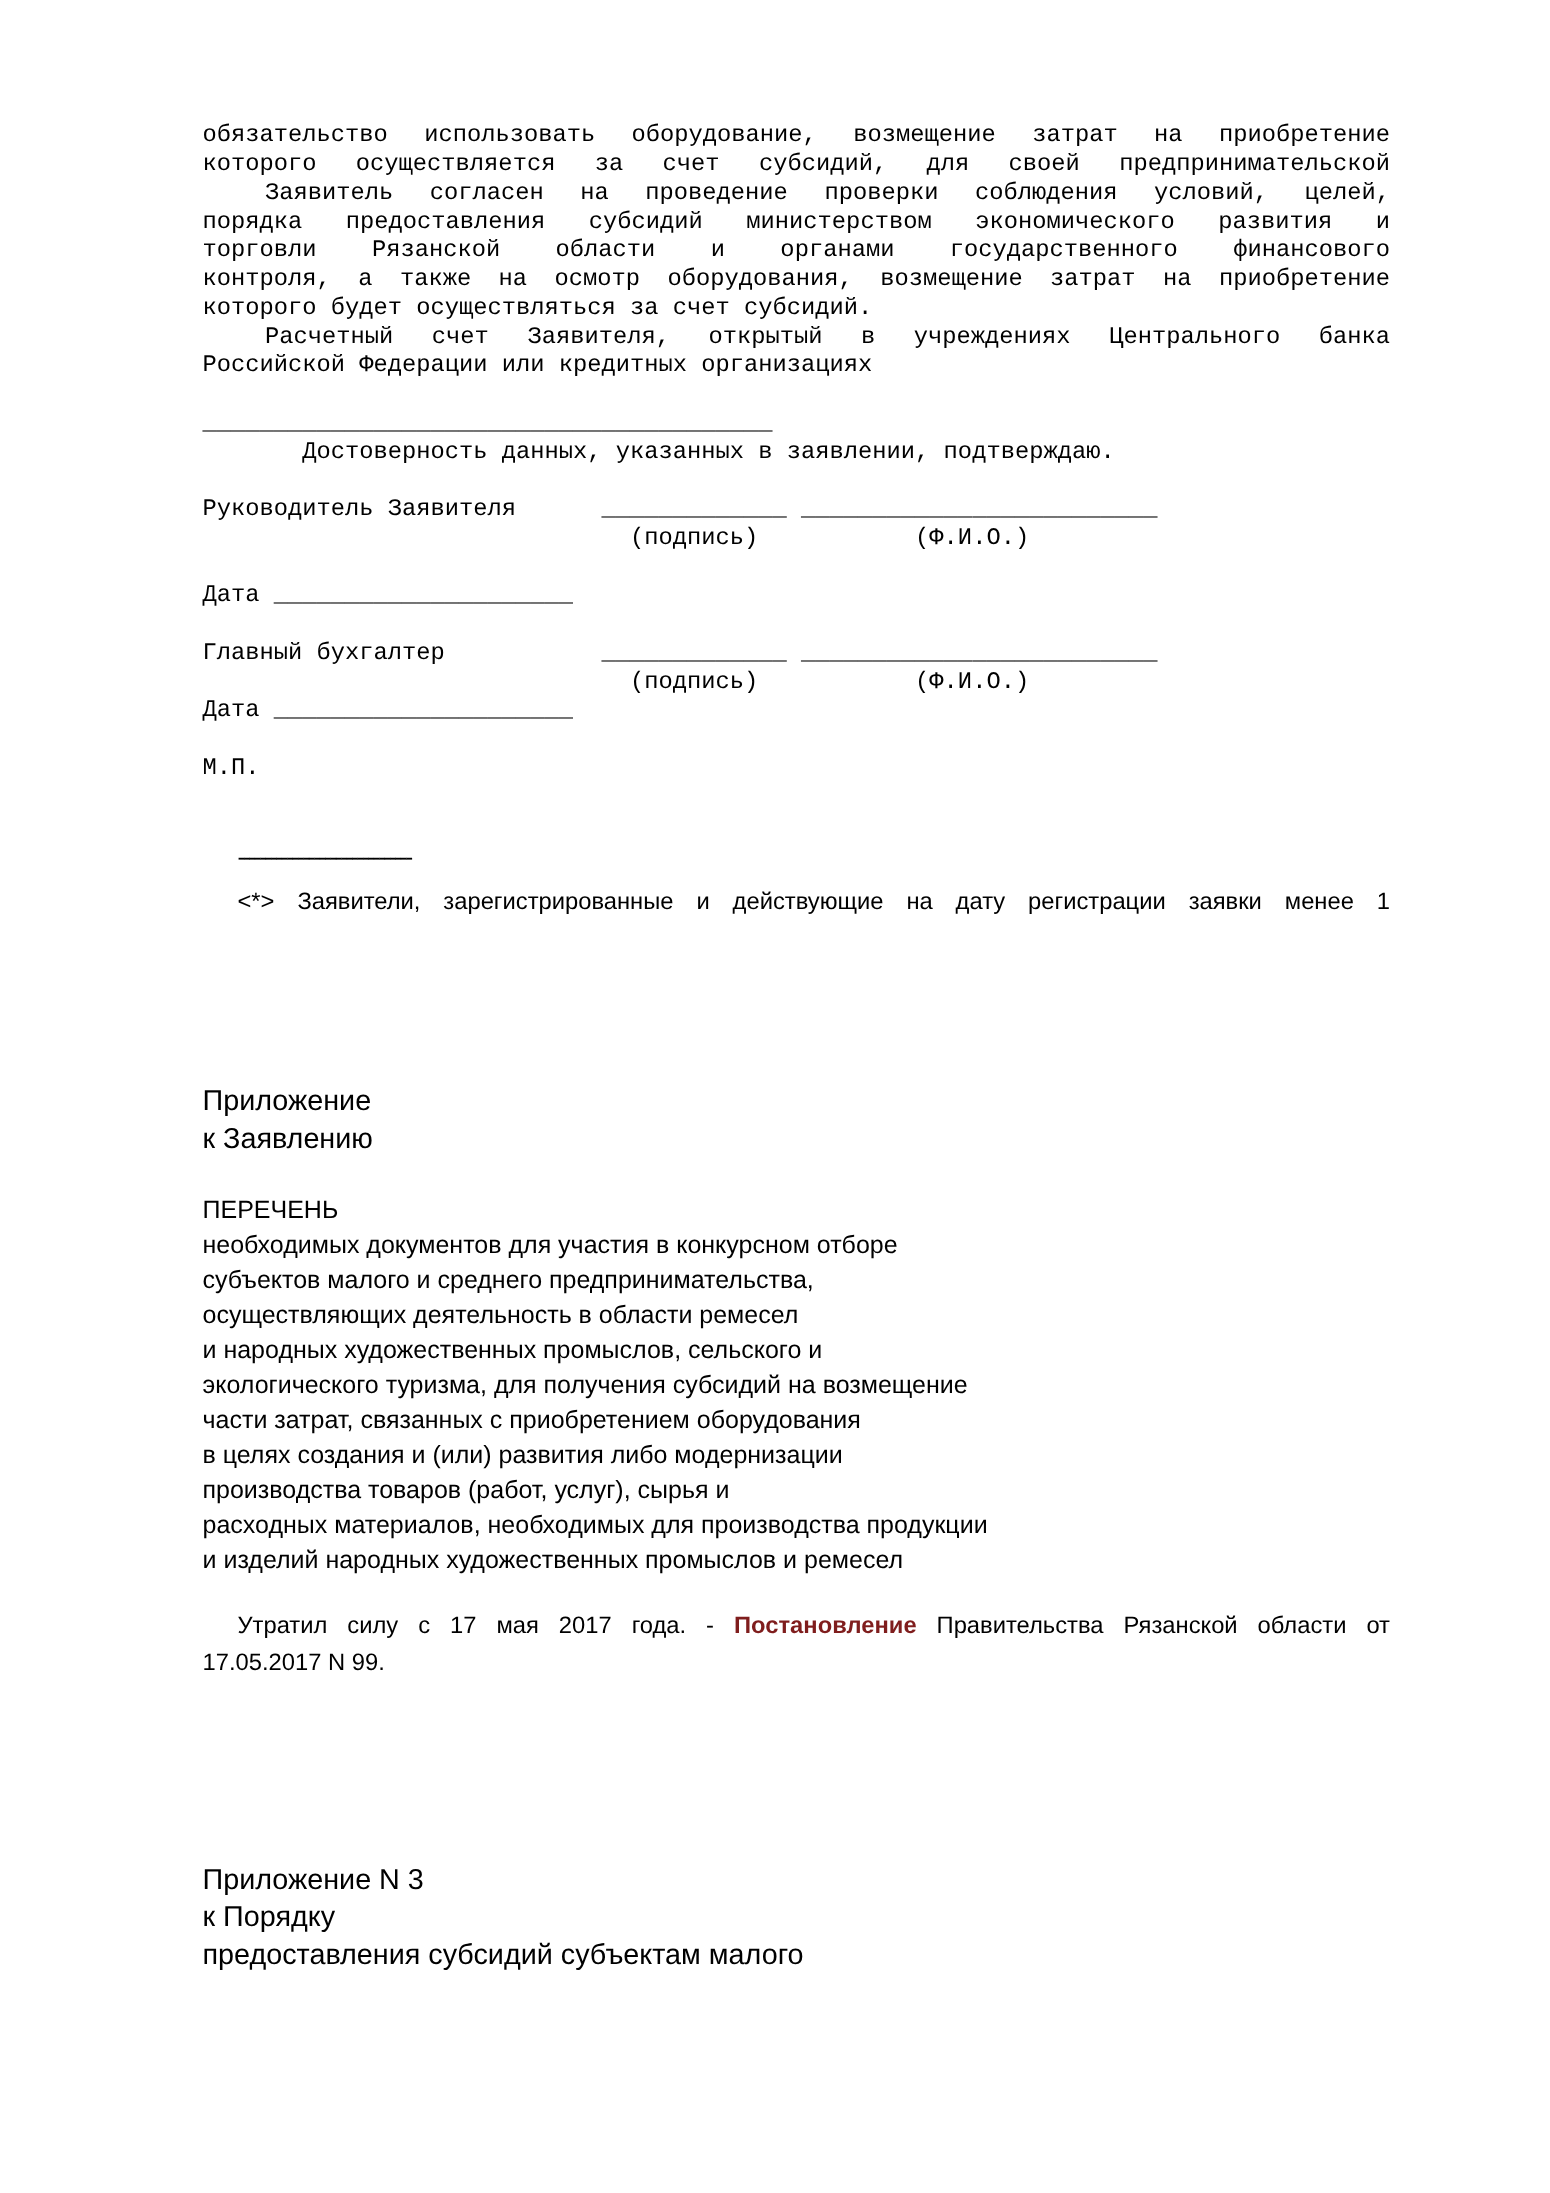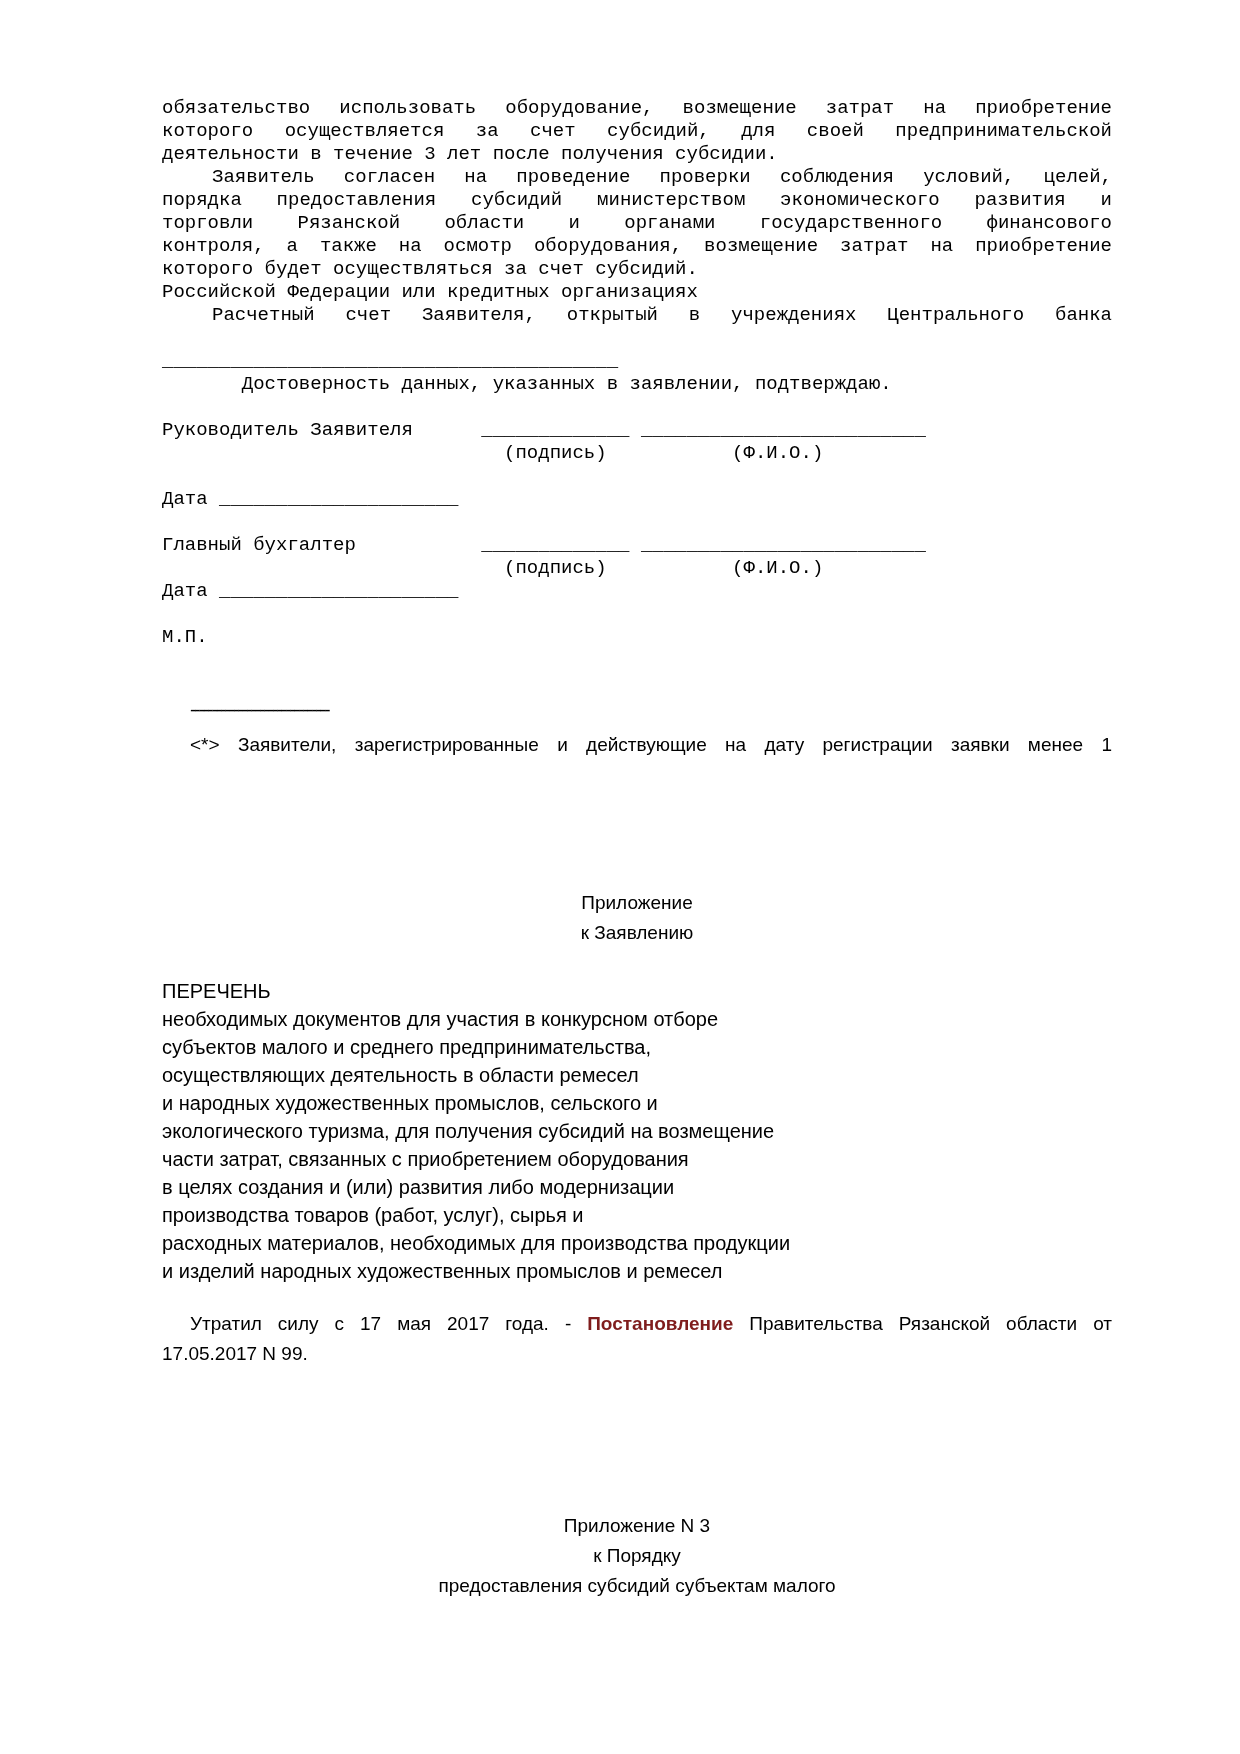--- a/index.html
+++ b/index.html
@@ -11,44 +11,43 @@
   .mono{font-family:"Liberation Mono","DejaVu Sans Mono",monospace;
         font-size:19px;line-height:23px;color:#1a1a1a;}
   .ml{white-space:pre;min-height:23px;}
   .ml.j{white-space:normal;text-align:justify;text-align-last:justify;-moz-text-align-last:justify;}
   .ml.ind{text-indent:50px;}
 
   
   .sep{font-size:19px;line-height:23px;letter-spacing:-2px;margin:49px 0 0 28px;color:#000;}
   .fnote{margin-top:9px;font-size:19px;line-height:30px;}
   .fnote .l1{text-indent:28px;text-align:justify;text-align-last:justify;-moz-text-align-last:justify;}
-  .rightblock{font-size:19px;line-height:30px;text-align:center;}
+  .rightblock{font-size:23px;line-height:30px;text-align:left;}
   .apdx1{margin-top:128px;}
   .heading-center{margin-top:29px;font-size:20px;line-height:28px;}
   .repeal{margin-top:24px;font-size:19px;line-height:30px;}
   .repeal .l1{text-indent:28px;text-align:justify;text-align-last:justify;-moz-text-align-last:justify;}
   .apdx3{margin-top:142px;}
   a.doclink{text-decoration:none;cursor:pointer;}
 </style>
 </head>
 <body style="background: rgb(255, 255, 255); color: rgb(0, 0, 0);">
 
 <div class="page">
 
   <div class="mono" style="color: #000000;">
     <div class="ml j">обязательство  использовать оборудование, возмещение затрат на приобретение</div>
     <div class="ml j">которого  осуществляется  за  счет  субсидий, для своей предпринимательской</div>
-    <div class="ml">деятельности в течение 3 лет после получения субсидии.</div>
     <div class="ml j ind">Заявитель  согласен  на  проведение проверки соблюдения условий, целей,</div>
     <div class="ml j">порядка  предоставления  субсидий  министерством  экономического развития и</div>
     <div class="ml j">торговли  Рязанской  области  и  органами  государственного  финансового</div>
     <div class="ml j">контроля, а также на осмотр оборудования, возмещение затрат на приобретение</div>
     <div class="ml">которого будет осуществляться за счет субсидий.</div>
+    <div class="ml j ind">Расчетный  счет  Заявителя,  открытый  в учреждениях Центрального банка</div>
     <div class="ml">Российской Федерации или кредитных организациях</div>
-    <div class="ml j ind">Расчетный  счет  Заявителя,  открытый  в учреждениях Центрального банка</div>
     <div class="ml"></div>
     <div class="ml">________________________________________</div>
     <div class="ml">       Достоверность данных, указанных в заявлении, подтверждаю.</div>
     <div class="ml"></div>
     <div class="ml">Руководитель Заявителя      _____________ _________________________</div>
     <div class="ml">                              (подпись)           (Ф.И.О.)</div>
     <div class="ml"></div>
     <div class="ml">Дата _____________________</div>
     <div class="ml"></div>
     <div class="ml">Главный бухгалтер           _____________ _________________________</div>

